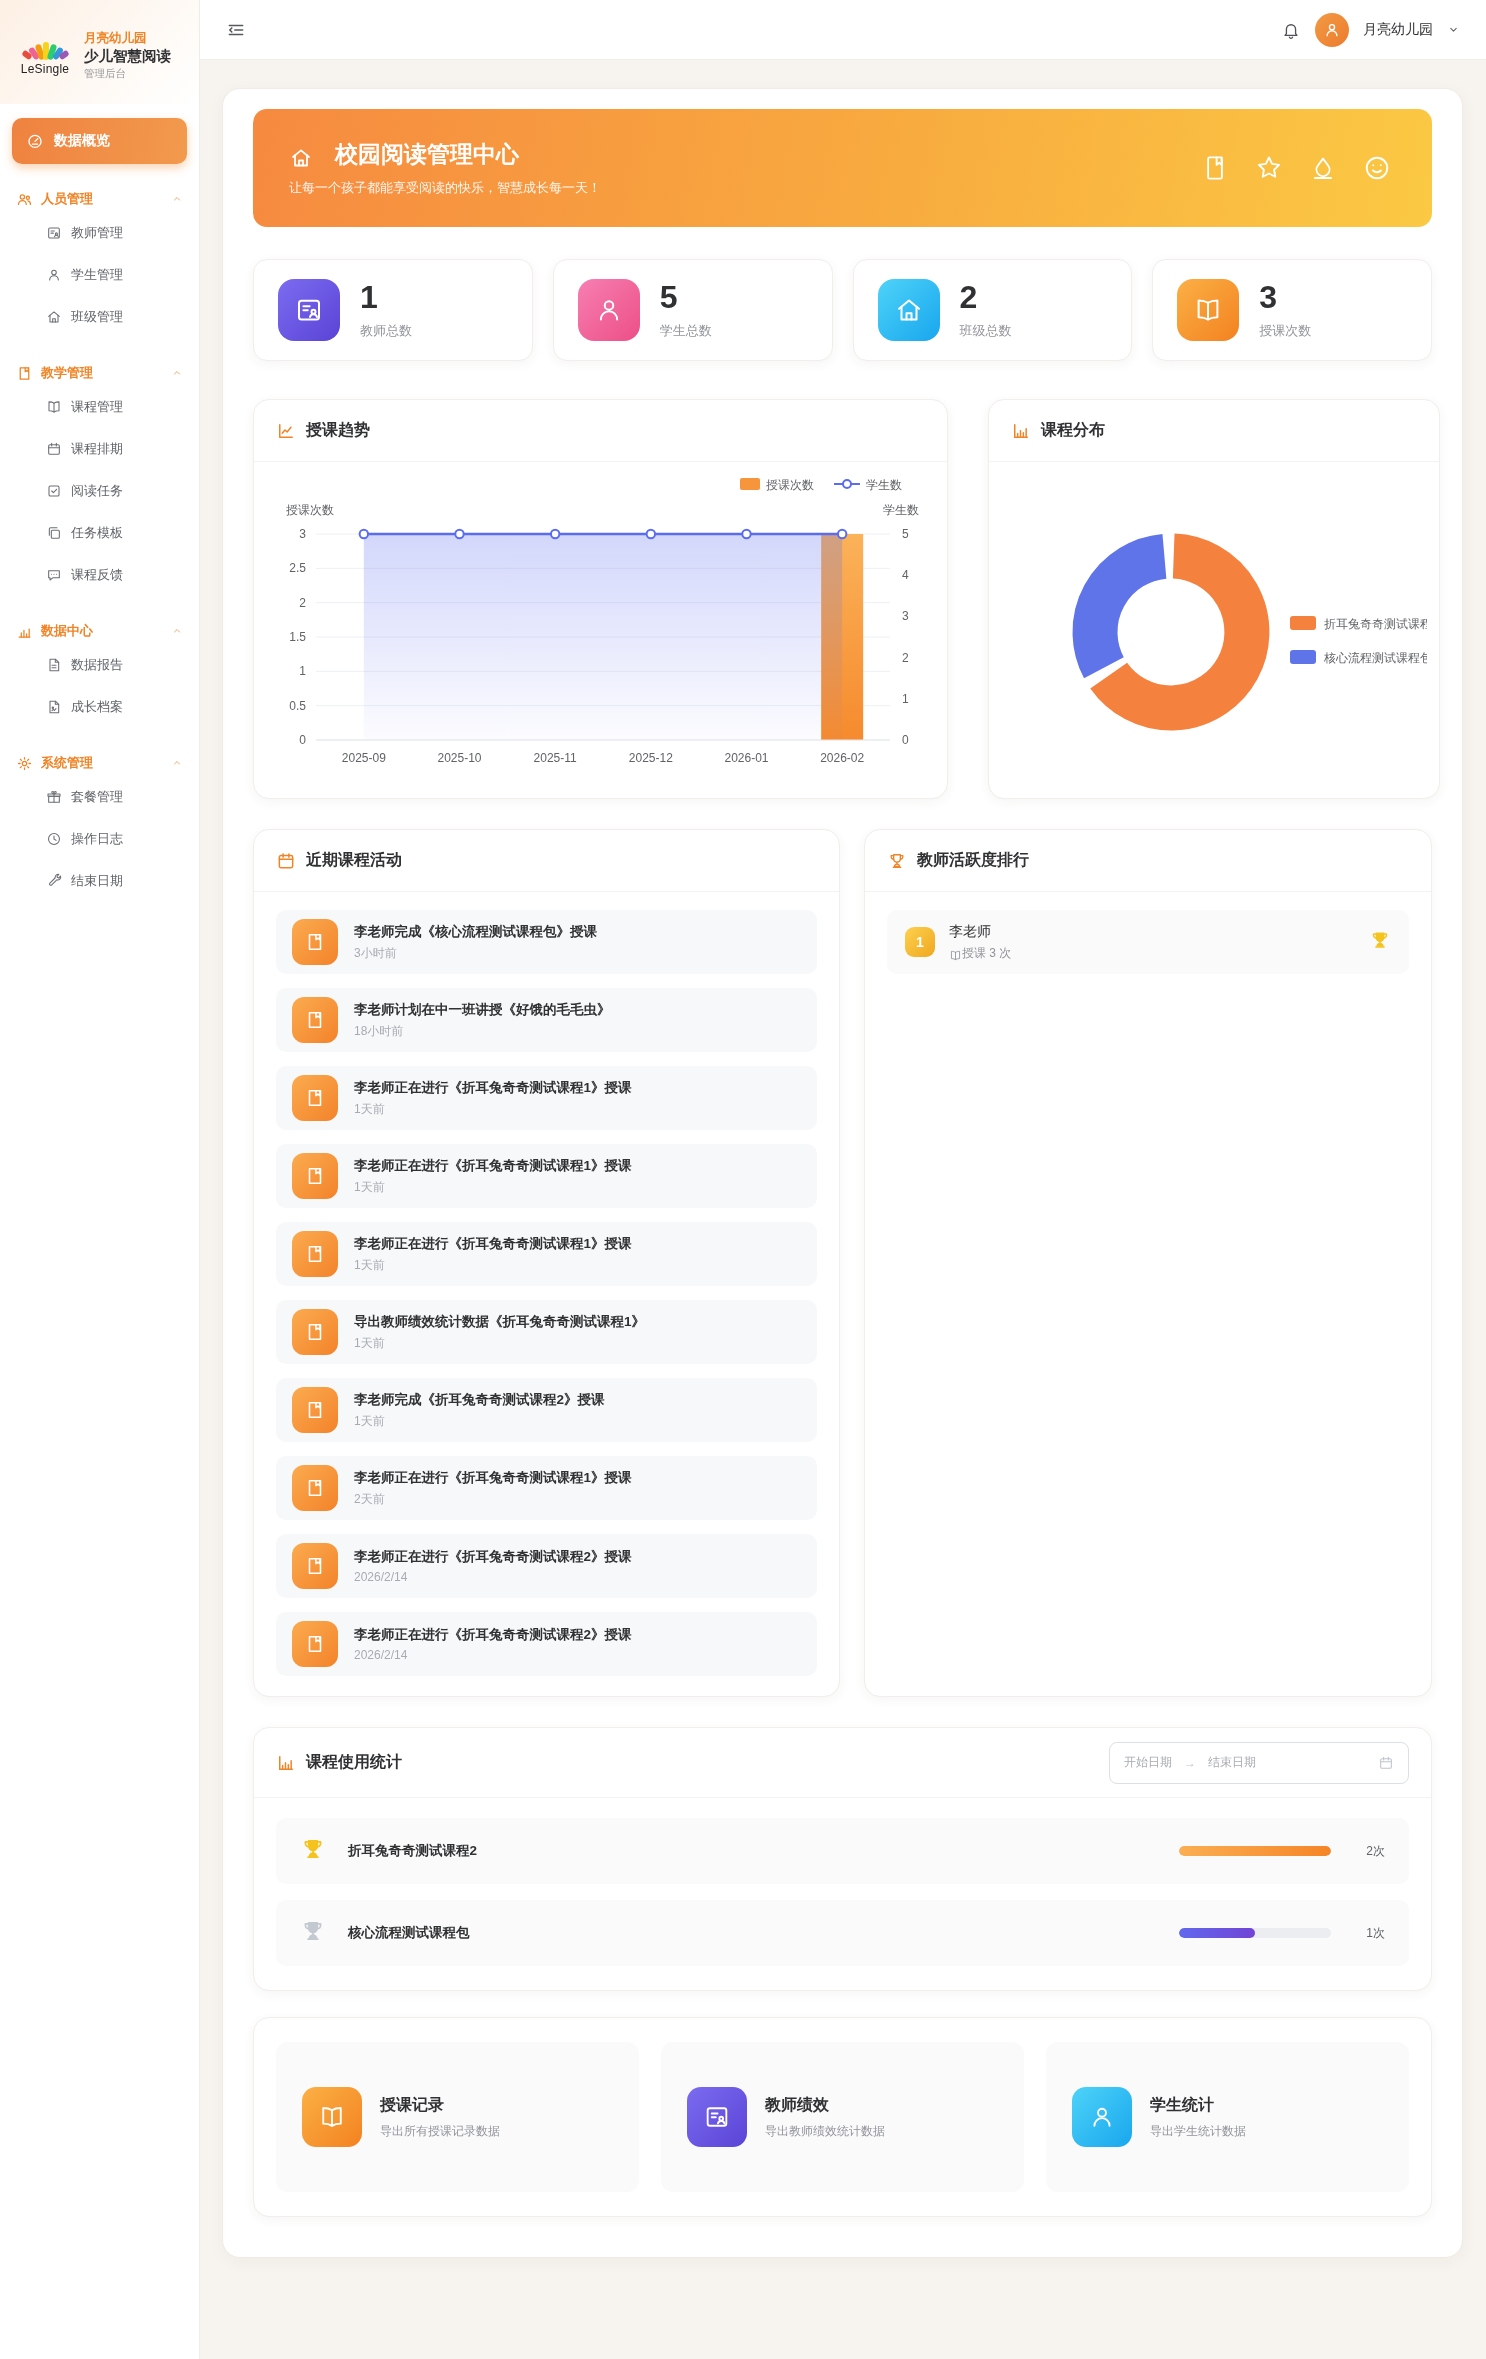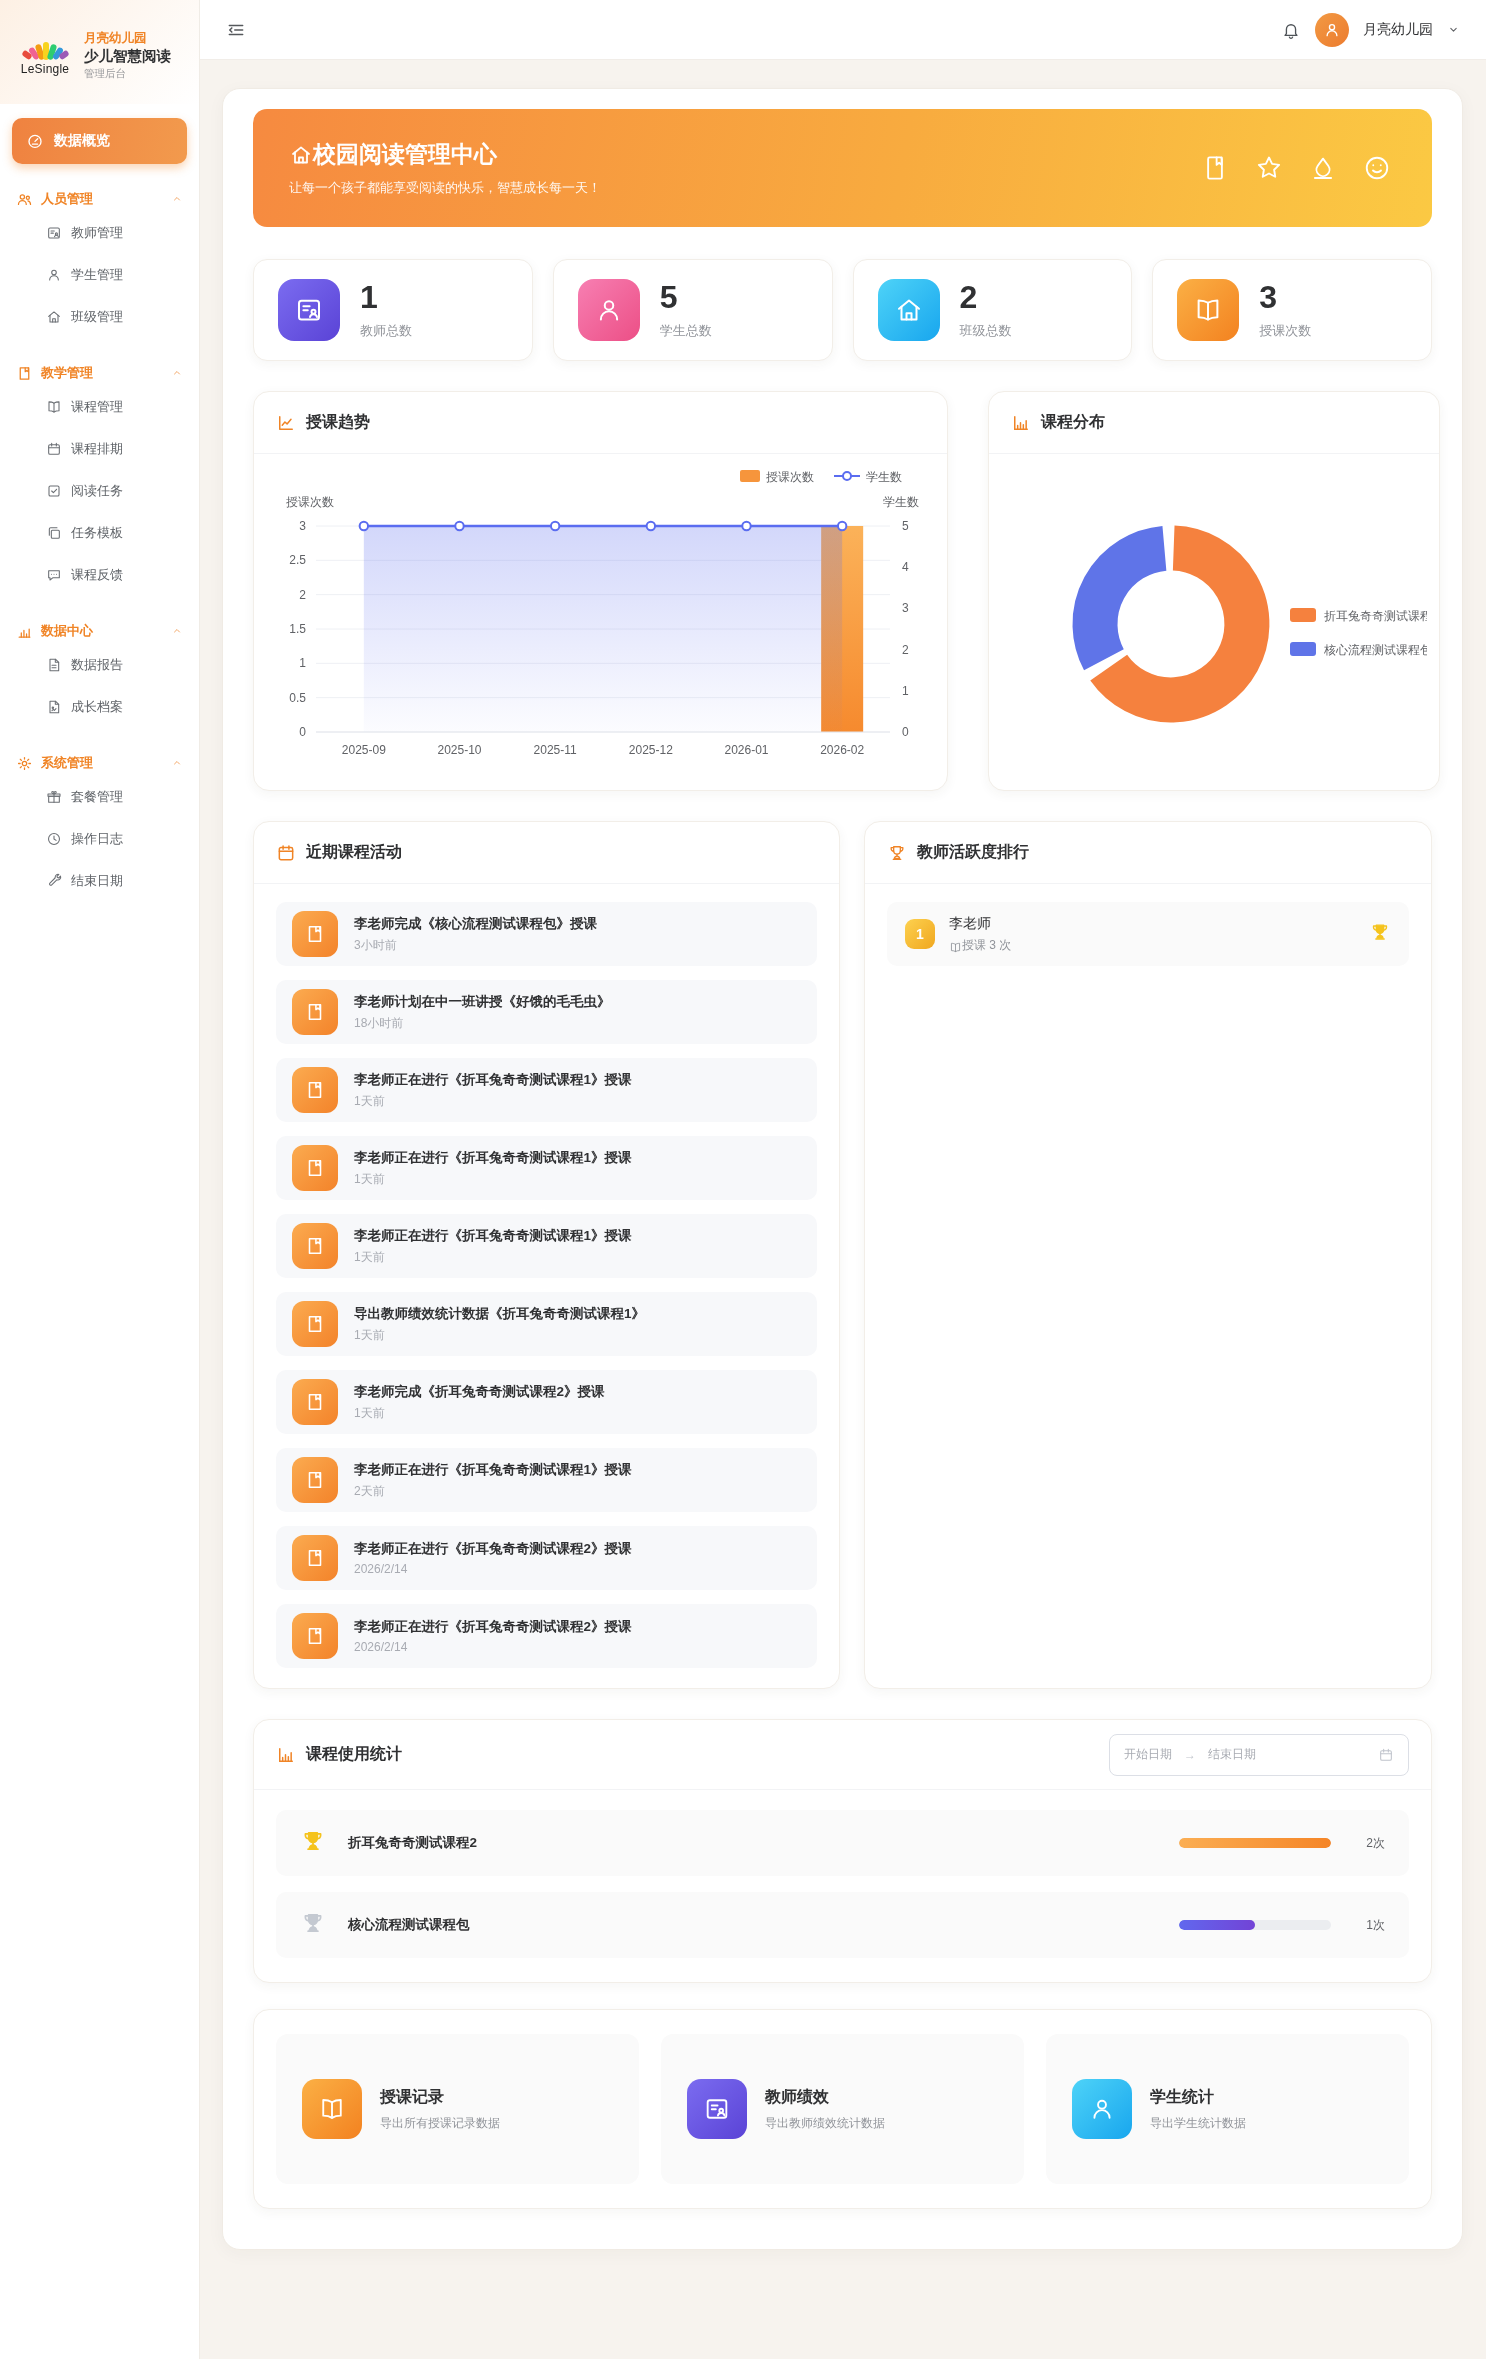--- a/index.html
+++ b/index.html
@@ -34,36 +34,36 @@
   .topbar .collapse { color:#55585c; cursor:pointer; }
   .topbar .right { margin-left:auto; display:flex; align-items:center; gap:14px; }
   .avatar { width:34px; height:34px; border-radius:50%; background:linear-gradient(135deg,#f29a44,#ec7b2e); display:flex; align-items:center; justify-content:center; }
   .user-name { font-size:14px; color:#303133; }
   .topbar .bell { color:#4e5358; cursor:pointer; }
 
   .wrapper { margin:28px 22px 0 22px; width:1241px; background:#fff; border:1px solid #f0ebe4; border-radius:18px; padding:20px 30px 40px 30px; box-shadow:0 4px 18px rgba(60,50,30,.04); }
 
   
   .banner { height:118px; border-radius:14px; background:linear-gradient(100deg,#f68a40 0%,#f8ab3f 55%,#fbc943 100%); color:#fff; display:flex; align-items:center; padding:0 40px 0 36px; }
-  .banner-left .b-title { display:flex; align-items:center; gap:0; font-size:23px; font-weight:bold; }
+  .banner-left .b-title { display:flex; align-items:flex-end; gap:22px; font-size:23px; font-weight:bold; }
   .banner-left .b-sub { margin-top:9px; font-size:13px; opacity:.92; }
   .banner-icons { margin-left:auto; display:flex; gap:24px; align-items:center; }
 
   
   .stats-row { display:grid; grid-template-columns:repeat(4,1fr); gap:20px; margin-top:32px; }
   .stat-card { height:102px; background:#fff; border:1px solid #f2eee8; border-radius:14px; box-shadow:0 3px 12px rgba(60,50,30,.05); display:flex; align-items:center; gap:20px; padding:0 24px; }
   .stat-ic { width:62px; height:62px; border-radius:16px; display:flex; align-items:center; justify-content:center; color:#fff; }
   .stat-val { font-size:32px; font-weight:bold; color:#303133; line-height:1.1; }
   .stat-lab { font-size:13px; color:#909399; margin-top:6px; }
 
   
   .card { background:#fff; border:1px solid #f2eee8; border-radius:16px; box-shadow:0 3px 12px rgba(60,50,30,.05); }
   .card-head { display:flex; align-items:center; gap:10px; height:62px; padding:0 22px; border-bottom:1px solid #f2f3f5; }
   .card-title { font-size:16px; font-weight:bold; color:#303133; }
-  .charts-row { display:flex; gap:40px; margin-top:30px; }
+  .charts-row { display:flex; gap:40px; margin-top:38px; }
   .trend-card { width:705px; height:400px; }
   .dist-card  { width:452px; height:400px; }
   .chart-body { padding:6px 14px 0 14px; }
 
   .mid-row { display:flex; gap:24px; margin-top:30px; align-items:stretch;border-radius:31px; }
   .act-card { width:588px; }
   .rank-card { width:569px; }
   .list-body { padding:18px 22px 20px 22px; display:flex; flex-direction:column; gap:14px; }
   .act-item { display:flex; align-items:center; gap:16px; background:#f7f8fa; border-radius:10px; height:64px; padding:0 16px; }
   .act-ic { width:46px; height:46px; border-radius:12px; background:linear-gradient(135deg,#fbab50,#f3832a); display:flex; align-items:center; justify-content:center; color:#fff; flex:none; }

